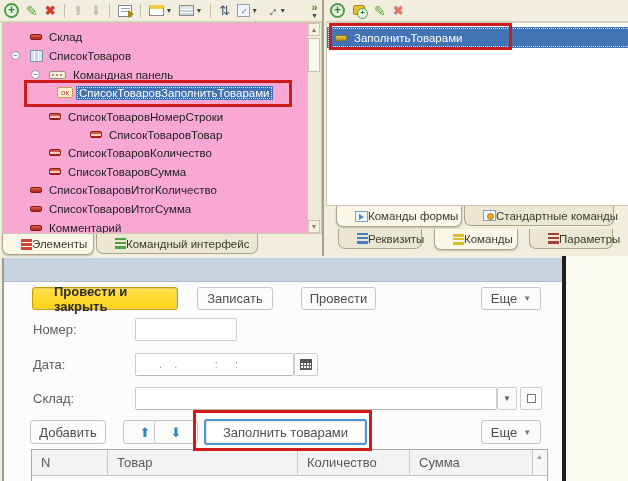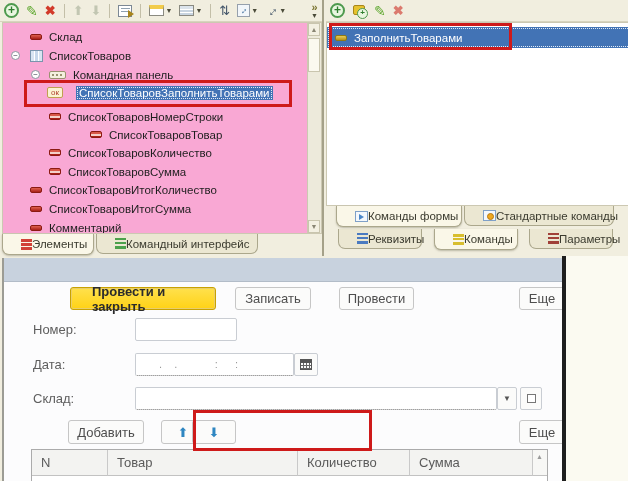--- a/index.html
+++ b/index.html
@@ -97,21 +97,21 @@
 
   
   #bottom{position:absolute;left:0;top:256px;width:628px;height:225px;background:#F1EEDF;}
   #form-window{position:absolute;left:4px;top:2px;width:558px;height:223px;background:#FCFCFD;}
   #form-header{position:absolute;left:0;top:0;width:558px;height:24px;background:#C8D2DE;border-bottom:1px solid #B2BCC8;}
   #left-line{position:absolute;left:2px;top:2px;width:2px;height:223px;background:#9C9C94;}
   #dark-line{position:absolute;left:562px;top:0;width:4px;height:225px;background:#1E1E1E;}
   #right-zone{position:absolute;left:566px;top:0;width:62px;height:225px;background:#FBFAF1;}
 
   .fbtn{position:absolute;height:23px;background:#FBFBFA;border:1px solid #C6C6C6;border-radius:3px;
-        font-size:13px;color:#4E4E4E;display:flex;align-items:center;justify-content:center;gap:6px;padding:0 21px;margin-left:38px;}
+        font-size:13px;color:#4E4E4E;display:flex;align-items:center;justify-content:center;gap:6px;padding:0 21px;}
   .fbtn .caret2{font-size:8px;color:#777;}
   .fbtn.primary{background:linear-gradient(#FFE14D,#FFD216);border:1px solid #C9A200;
         box-shadow:0 0 0 1px #E9CE6A inset;color:#2B2B2B;font-weight:bold;}
   .flabel{position:absolute;font-size:13px;color:#5E5E5E;}
   .finput{position:absolute;height:23px;background:#fff;border:1px solid #C9CDD3;border-radius:2px;}
   .finput.req{border-bottom:1px dotted #6E6E6E;}
   .ph{position:absolute;left:18px;top:4px;font-size:11px;color:#9A9A9A;letter-spacing:2px;white-space:pre;}
   .sq-btn{position:absolute;height:23px;background:#FBFBFA;border:1px solid #C9CDD3;border-radius:2px;
           display:flex;align-items:center;justify-content:center;}
   .cal-icon{width:12px;height:11px;border:1px solid #555;border-top:4px solid #555;
@@ -190,21 +190,21 @@
         <div class="expander" style="left: 8px;">−</div>
         <span class="table-icon" style="position: absolute; left: 27px;"></span>
         <span class="lbl" style="margin-left: 43px;">СписокТоваров</span>
       </div>
       <div class="trow" style="top: 42px;">
         <div class="expander" style="left: 28px;">−</div>
         <span class="command-bar-icon" style="position: absolute; left: 46px;"></span>
         <span class="lbl" style="margin-left: 67px;">Командная панель</span>
       </div>
       <div class="trow sel" style="top: 60px;">
-        <span class="ok-button-icon" style="position: absolute; left: 44px;">ок</span>
+        <span class="ok-button-icon" style="position: absolute; left: 54px;">ок</span>
         <span class="lbl" style="margin-left: 73px;">СписокТоваровЗаполнитьТоварами</span>
       </div>
       <div class="trow" style="top: 84px;">
         <span class="column-icon" style="position: absolute; left: 46px;"></span>
         <span class="lbl" style="margin-left: 62px;">СписокТоваровНомерСтроки</span>
       </div>
       <div class="trow" style="top: 102px; margin-left: 41px;">
         <span class="column-icon" style="position: absolute; left: 46px;"></span>
         <span class="lbl" style="margin-left: 62px;">СписокТоваровТовар</span>
       </div>
@@ -332,20 +332,23 @@
 
       <div class="fbtn" style="left:26px;top:162px;width:76px;height:24px;">
         <span>Добавить</span>
       </div>
       <div class="fbtn" style="left:119px;top:162px;width:32px;height:24px;">
         <span class="blue-arrow">⬆</span>
       </div>
       <div class="fbtn" style="left:150px;top:162px;width:32px;height:24px;">
         <span class="blue-arrow">⬇</span>
       </div>
+      <div id="fill-btn">
+        <span>Заполнить товарами</span>
+      </div>
       <div class="fbtn" style="left:477px;top:162px;width:60px;height:24px;">
         <span>Еще</span>
         <span class="caret2">▼</span>
       </div>
 
       <div id="ptable">
         <div class="scrollcol"><span>▲</span></div>
       <div class="thcell" style="left: 0px; width: 76px;">N</div>
           <div class="thcell" style="left: 76px; width: 190px;">Товар</div>
           <div class="thcell" style="left: 266px; width: 112px;">Количество</div>

